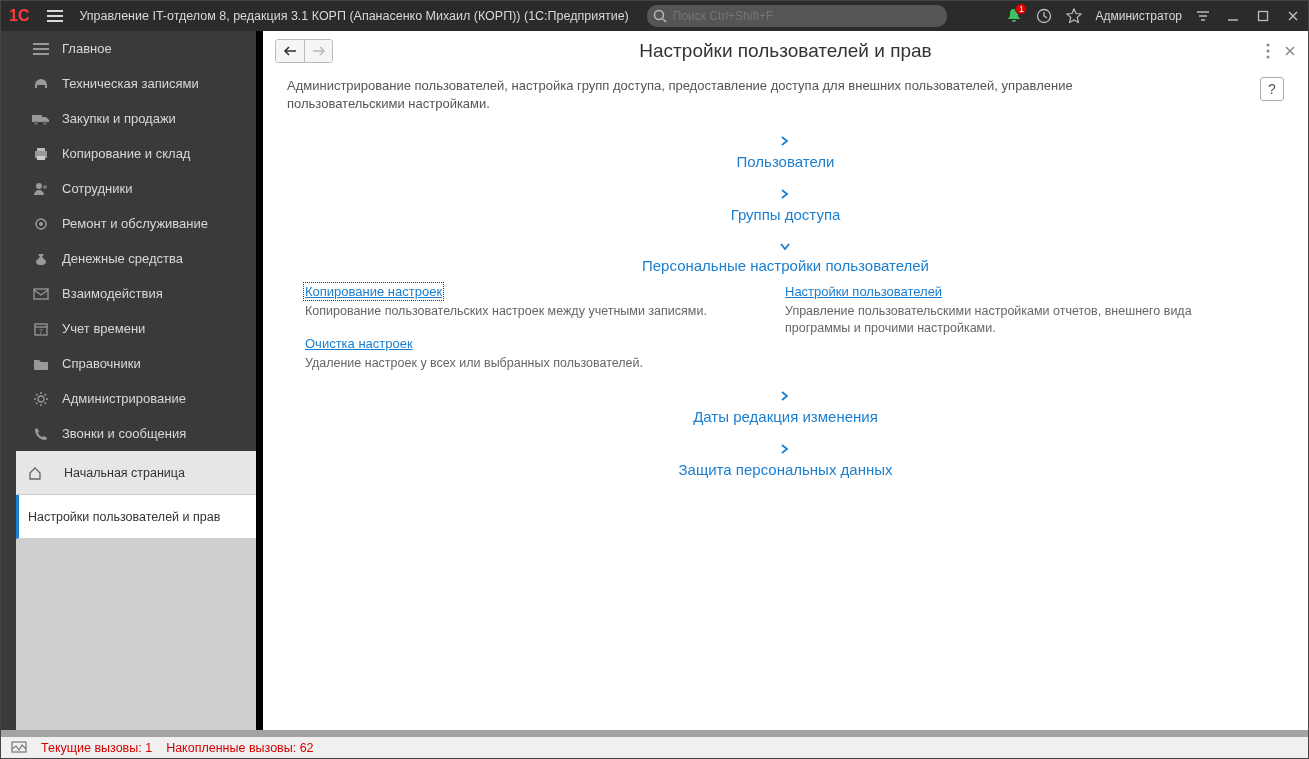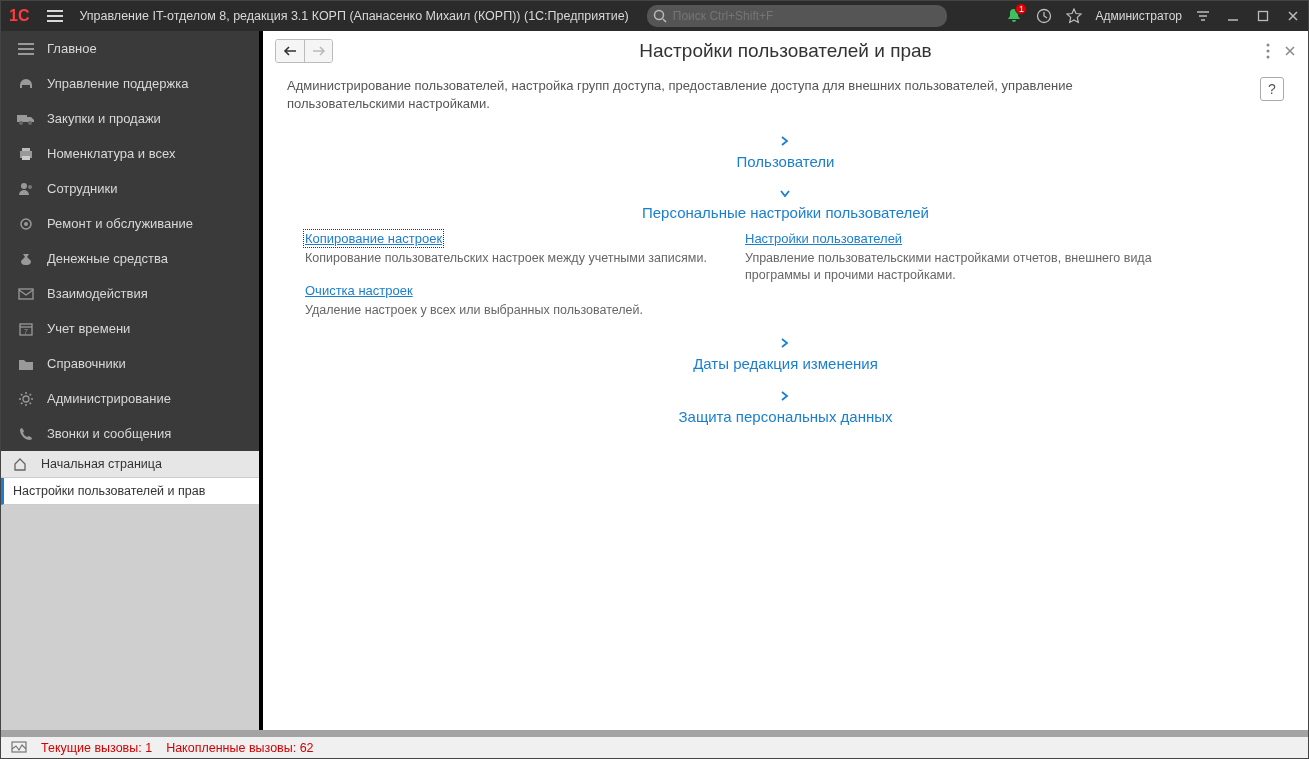--- a/index.html
+++ b/index.html
@@ -19,25 +19,25 @@
 .titlebar .spacer { flex: 1; }
 .titlebar .tb-icon { width: 30px; height: 30px; display: flex; align-items: center; justify-content: center; cursor: pointer; position: relative; }
 .titlebar .bell-wrap { position: relative; }
 .titlebar .bell-badge { position: absolute; top: 2px; right: 2px; background: #e00000; color: #fff; font-size: 9px; width: 12px; height: 12px; border-radius: 50%; display: flex; align-items: center; justify-content: center; border:1px solid #2b2b2b;}
 .titlebar .admin-text { font-size: 12px; padding: 0 6px; white-space: nowrap; }
 
 
 .body-row { flex: 1; display: flex; min-height: 0; }
 
 
-.sidebar { width: 262px; background: #3a3a3a; color: #d8d8d8; display: flex; flex-direction: column; font-size: 13px; border-right: 4px solid #000000;}
+.sidebar { width: 262px; background: #3a3a3a; color: #d8d8d8; display: flex; flex-direction: column; font-size: 13px; border-right: 7px solid #000000; padding-left: 15px;}
 .sidebar .nav-item { display: flex; align-items: center; height: 35px; padding: 0 16px; cursor: pointer; gap: 12px; }
 .sidebar .nav-item .icon { width: 18px; display:flex; align-items:center; justify-content:center; }
 .sidebar .tabs { background: #e6e6e6; color: #333; }
-.sidebar .tab-item { display: flex; align-items: center; height: 27px; padding: 0 12px; cursor: pointer; gap: 14px; border-bottom: 1px solid #ccc; font-size: 12.5px;}
+.sidebar .tab-item { display: flex; align-items: center; height: 44px; padding: 0 12px; cursor: pointer; gap: 22px; border-bottom: 1px solid #ccc; font-size: 12.5px;}
 .sidebar .tab-item.active { background: #fff; border-left: 3px solid #1a7fd0; padding-left: 9px; }
 .sidebar .tab-fill { flex:1; background: #cfcfcf; }
 
 
 .content { flex: 1; background: #fff; display: flex; flex-direction: column; min-width:0; }
 .content-toolbar { height: 40px; display: flex; align-items: center; padding: 0 12px; position:relative; border-bottom: 1px solid transparent;}
 .nav-buttons { display: flex; border: 1px solid #bbb; border-radius: 3px; overflow: hidden; }
 .nav-buttons button { width: 28px; height: 22px; background: #f5f5f5; border: none; cursor: pointer; display:flex; align-items:center; justify-content:center; }
 .nav-buttons button + button { border-left: 1px solid #bbb; }
 .content-title { position:absolute; left:0; right:0; text-align:center; font-size: 19px; color: #333; pointer-events:none; }
@@ -45,21 +45,21 @@
 .right-tools .tool { cursor: pointer; color: #888; }
 
 .content-inner { padding: 6px 24px 12px 24px; font-size: 13px; color: #333; overflow:auto; flex:1;}
 .help-float { float: right; width: 24px; height: 24px; border: 1px solid #aaa; border-radius: 3px; display: flex; align-items:center; justify-content:center; font-size: 14px; cursor:pointer; color:#555; margin-left:10px;}
 .desc { color: #555; line-height: 1.4; margin-bottom: 16px; max-width: 900px;}
 
 .section { margin: 6px 0; }
 .section-header { display: flex; align-items: center; gap: 6px; color: #1a7fd0; font-size: 15px; cursor: pointer; padding: 6px 0; flex-direction: column; }
 .section-header .chev { width: 14px; display:flex; }
 .section-body { padding: 4px 0 6px 18px; }
-.cols { display: flex; }
+.cols { display: flex; gap: 40px; }
 .col { flex: 1; max-width: 440px; }
 .link { color: #1a7fd0; text-decoration: underline; cursor: pointer; display:inline-block; margin-bottom:4px;}
 .link.focused { outline: 1px dotted #333; outline-offset: 1px; }
 .subtext { color: #666; line-height: 1.35; font-size: 12.5px;}
 .block2 { margin-top: 16px; }
 
 
 .statusbar { height: 28px; background: #f0f0f0; border-top: 7px solid #a3a3a3; display: flex; align-items: center; padding: 0 10px; font-size: 12.5px; gap: 14px; }
 .statusbar .sb-icon { display:flex; }
 .statusbar .red { color: #d40000; }
@@ -137,42 +137,42 @@
             </svg>
           </span>
         <span>Главное</span>
       </div>
       <div class="nav-item">
         <span class="icon">
             <svg width="16" height="16" viewBox="0 0 16 16">
               <path d="M2 9a6 6 0 0 1 12 0v3h-2v-3H4v3H2z" fill="#999"></path>
             </svg>
           </span>
-        <span>Управление поддержка</span>
+        <span>Техническая записями</span>
       </div>
       <div class="nav-item">
         <span class="icon">
             <svg width="18" height="14" viewBox="0 0 18 14">
               <rect x="0" y="3" width="10" height="7" fill="#999"></rect>
               <path d="M10 5h4l3 3v2h-7z" fill="#999"></path>
               <circle cx="4" cy="11" r="2" fill="#666"></circle>
               <circle cx="13" cy="11" r="2" fill="#666"></circle>
             </svg>
           </span>
         <span>Закупки и продажи</span>
       </div>
       <div class="nav-item">
         <span class="icon">
             <svg width="16" height="16" viewBox="0 0 16 16">
               <rect x="2" y="5" width="12" height="7" fill="#999"></rect>
               <rect x="4" y="2" width="8" height="3" fill="#bbb"></rect>
               <rect x="4" y="10" width="8" height="4" fill="#ccc"></rect>
             </svg>
           </span>
-        <span>Номенклатура и всех</span>
+        <span>Копирование и склад</span>
       </div>
       <div class="nav-item">
         <span class="icon">
             <svg width="16" height="16" viewBox="0 0 16 16">
               <circle cx="6" cy="5" r="3" fill="#999"></circle>
               <path d="M1 14a5 5 0 0 1 10 0z" fill="#999"></path>
               <circle cx="12" cy="6" r="2" fill="#777"></circle>
             </svg>
           </span>
         <span>Сотрудники</span>
@@ -296,20 +296,30 @@
           <div class="section-header">
             <span class="chev">
                 <svg width="10" height="12" viewBox="0 0 10 12">
                   <path d="M3 2l5 4-5 4" stroke="#1a7fd0" fill="none" stroke-width="1.8"></path>
                 </svg>
               </span>
             <span>Пользователи</span>
           </div>
         </div>
 
+        <div class="section">
+          <div class="section-header">
+            <span class="chev">
+                <svg width="10" height="12" viewBox="0 0 10 12">
+                  <path d="M3 2l5 4-5 4" stroke="#1a7fd0" fill="none" stroke-width="1.8"></path>
+                </svg>
+              </span>
+            <span>Группы доступа</span>
+          </div>
+        </div>
 
         <div class="section">
           <div class="section-header">
             <span class="chev">
                 <svg width="12" height="10" viewBox="0 0 12 10">
                   <path d="M2 3l4 5 4-5" stroke="#1a7fd0" fill="none" stroke-width="1.8"></path>
                 </svg>
               </span>
             <span>Персональные настройки пользователей</span>
           </div>

